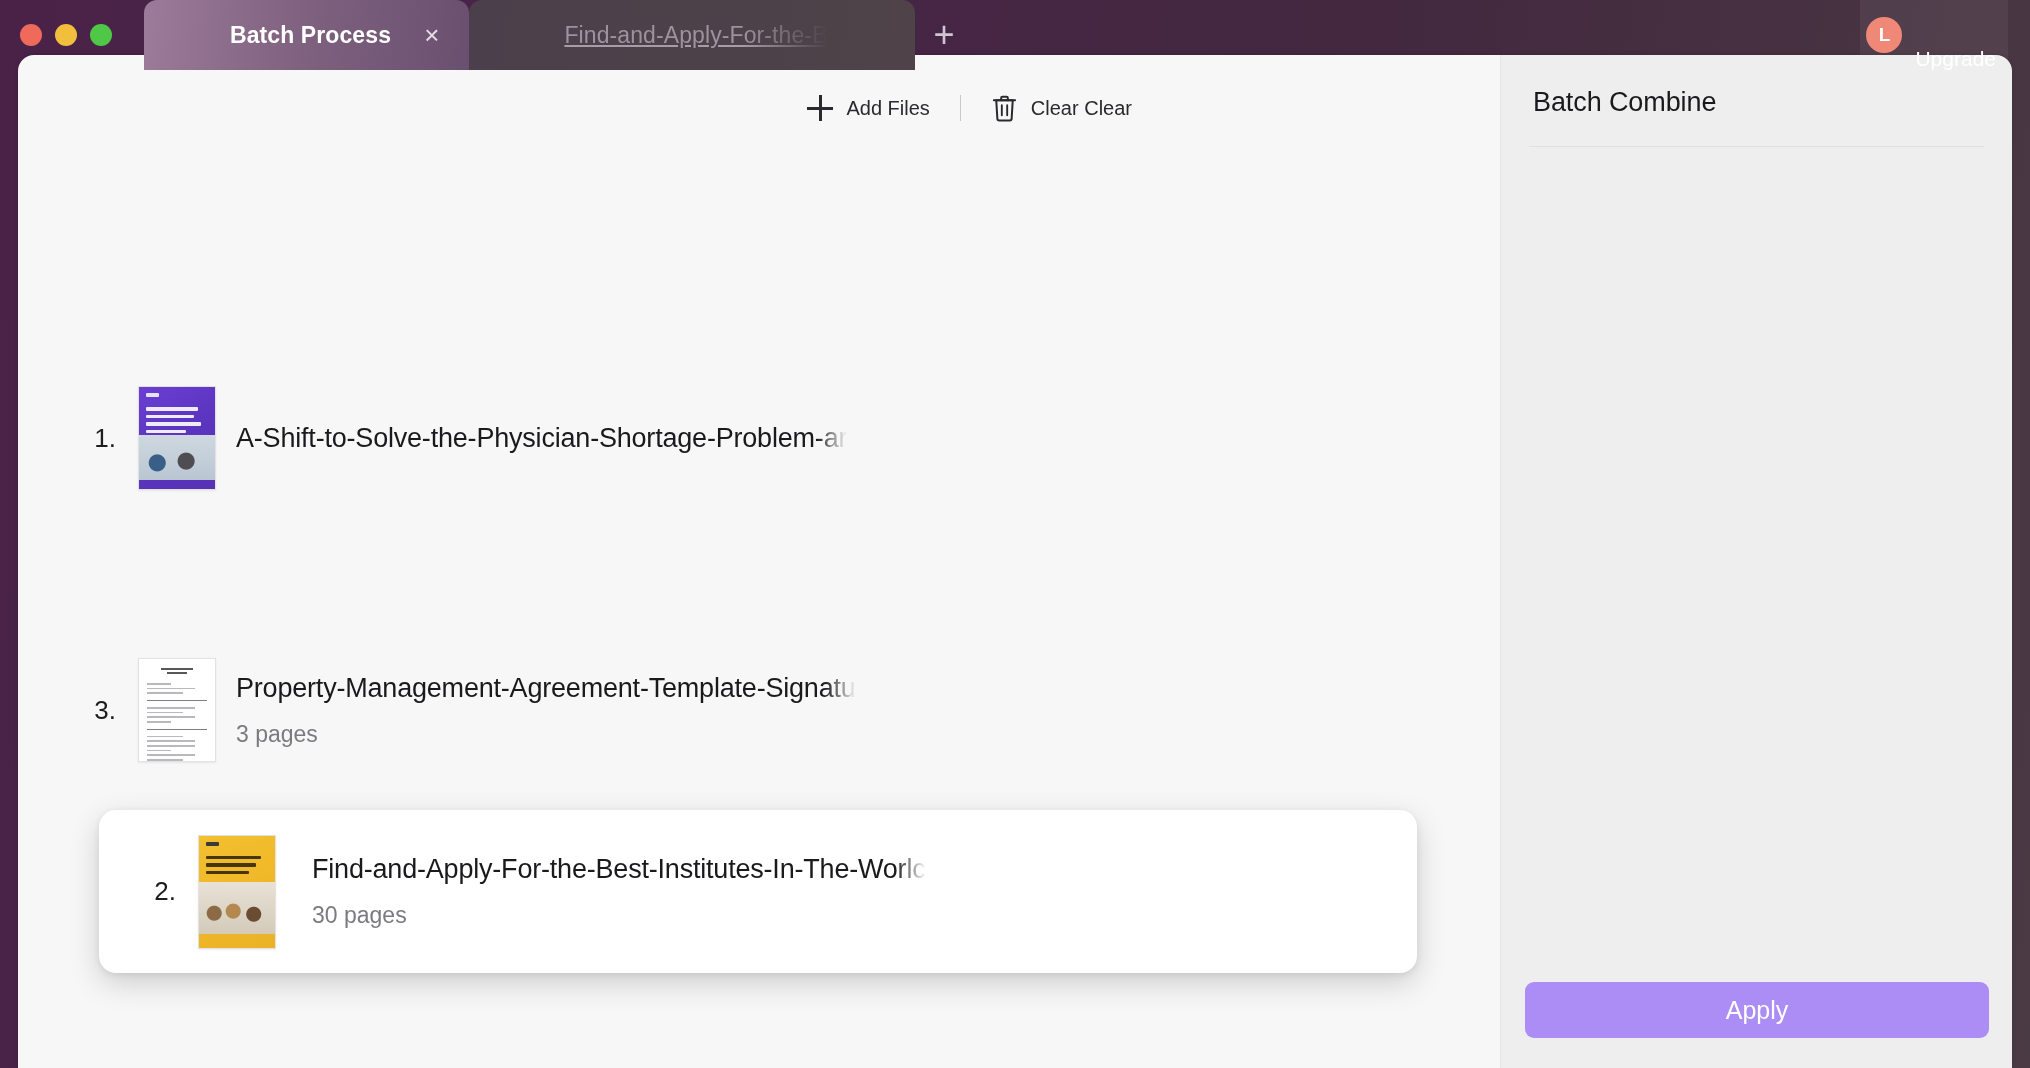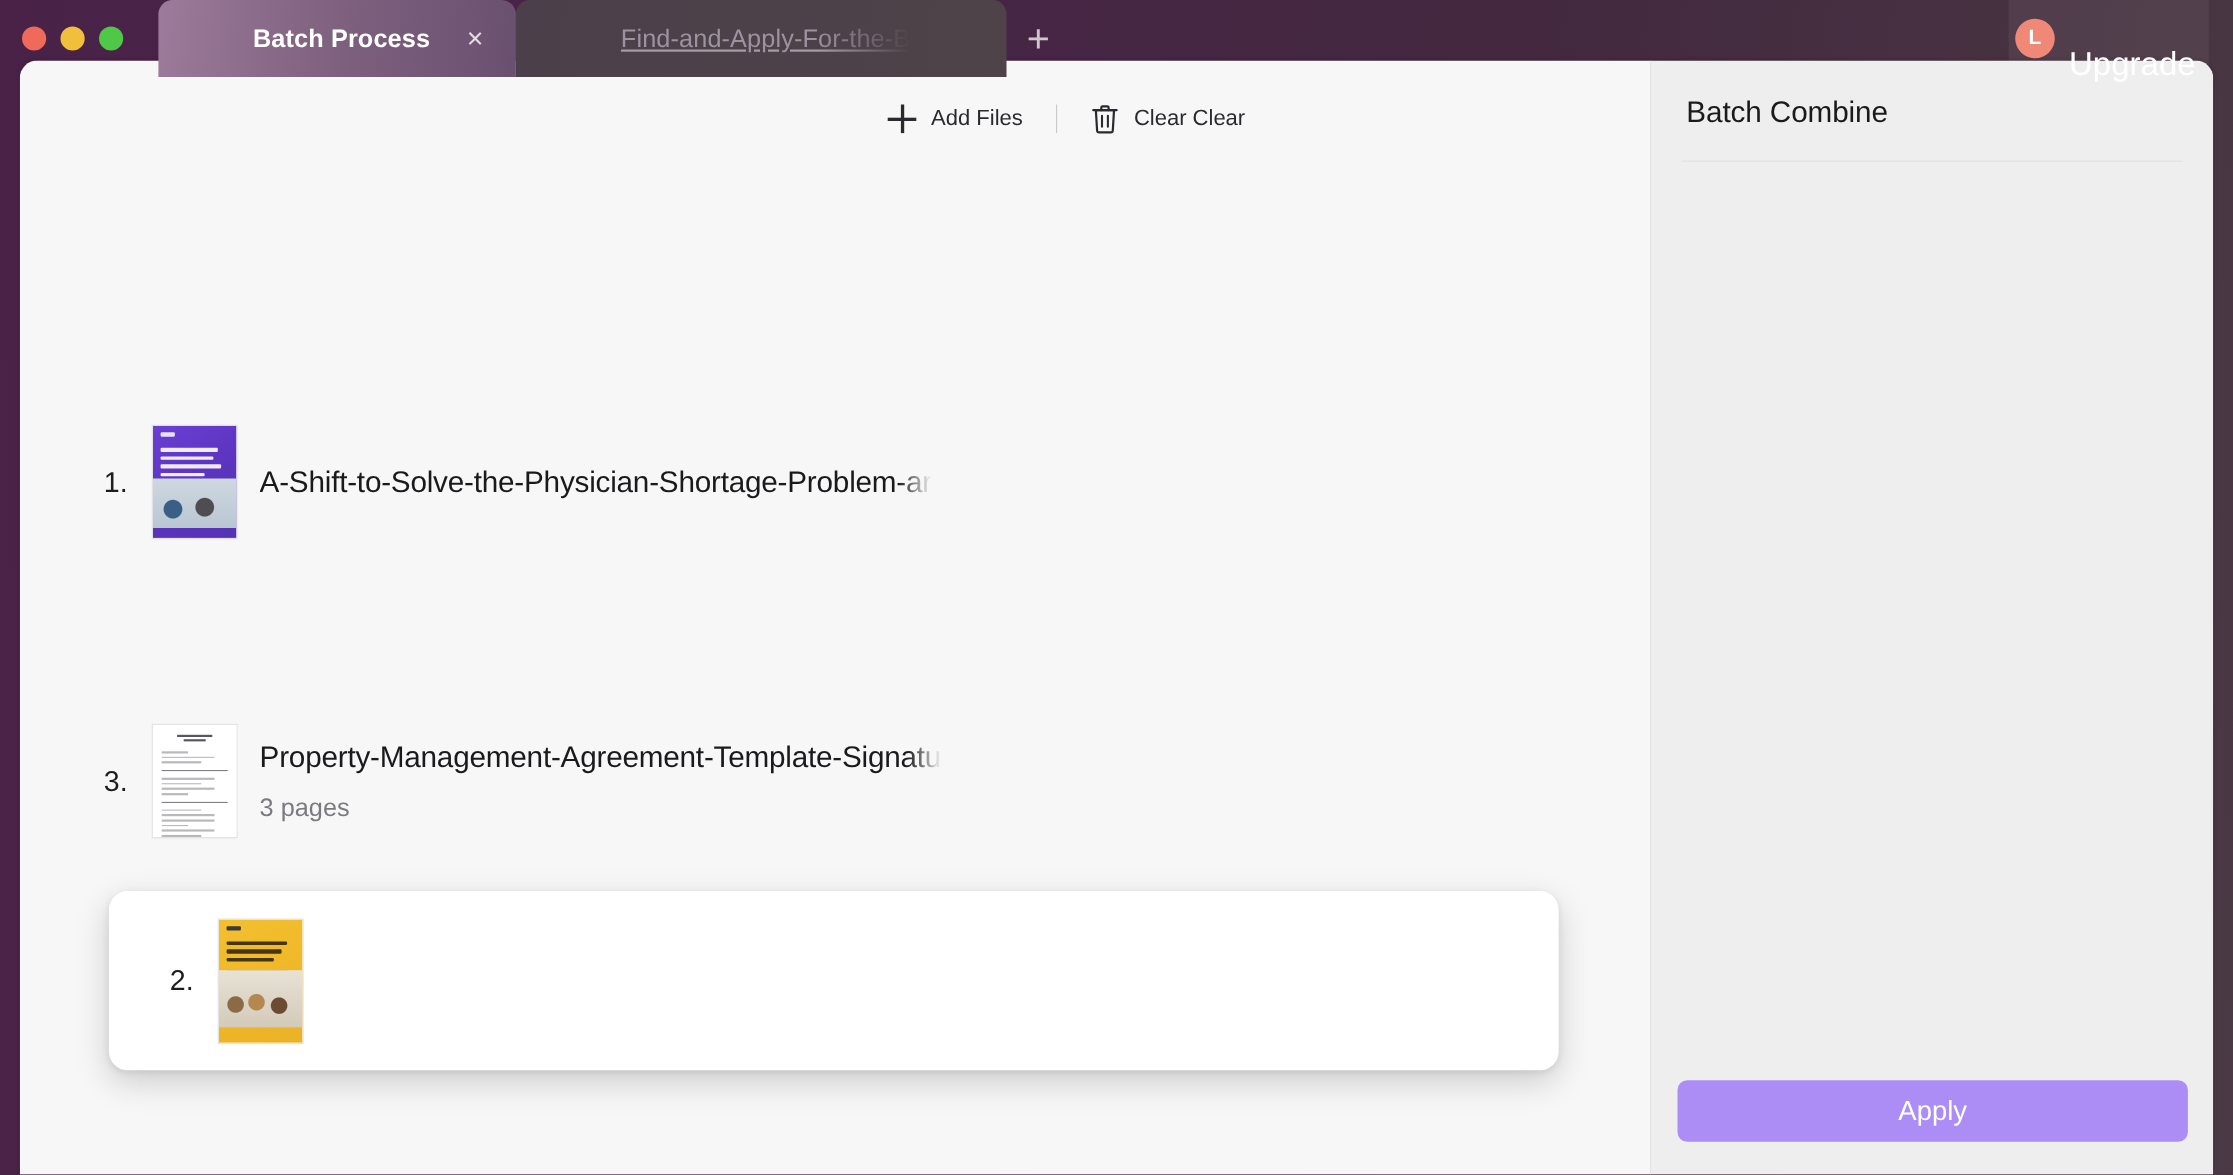--- a/index.html
+++ b/index.html
@@ -95,21 +95,21 @@
     padding: 6px 12px 6px 6px;
     border-radius: 10px;
     background: rgba(255,255,255,.055);
   }
   #upgrade-avatar {
     width: 36px; height: 36px; border-radius: 50%;
     background: #f08878; color: #fff;
     display: flex; align-items: center; justify-content: center;
     font-size: 19px; font-weight: 600;
   }
-  #upgrade-label { color: #ffffff; font-size: 30px; margin-top: 48px; }
+  #upgrade-label { color: #ffffff; font-size: 21px; margin-top: 48px; }
 
   
   #content-shell {
     position: absolute;
     left: 18px; top: 55px;
     width: 1994px; height: 1013px;
     border-top-left-radius: 16px;
     border-top-right-radius: 16px;
     overflow: hidden;
     display: flex;
@@ -438,20 +438,24 @@
             <i style="width:90%;background:rgba(40,30,10,.85)"></i>
             <i style="width:82%;background:rgba(40,30,10,.85)"></i>
             <i style="width:70%;background:rgba(40,30,10,.85)"></i>
           </span>
           <span class="thumb-lines small" style="top:46px">
             <i style="width:92%;background:rgba(40,30,10,.45)"></i>
             <i style="width:80%;background:rgba(40,30,10,.45)"></i>
           </span>
           <span class="thumb-photo warm" style="bottom:14px;height:52px;"></span>
         </div>
+        <div class="file-meta">
+          <div class="file-title">Find-and-Apply-For-the-Best-Institutes-In-The-Worlc</div>
+          <div class="file-pages">30 pages</div>
+        </div>
       </div>
 
     </div>
 
     <div id="side-panel">
       <div id="side-title">Batch Combine</div>
       <div id="side-divider"></div>
 
 
       <div id="apply-row">

